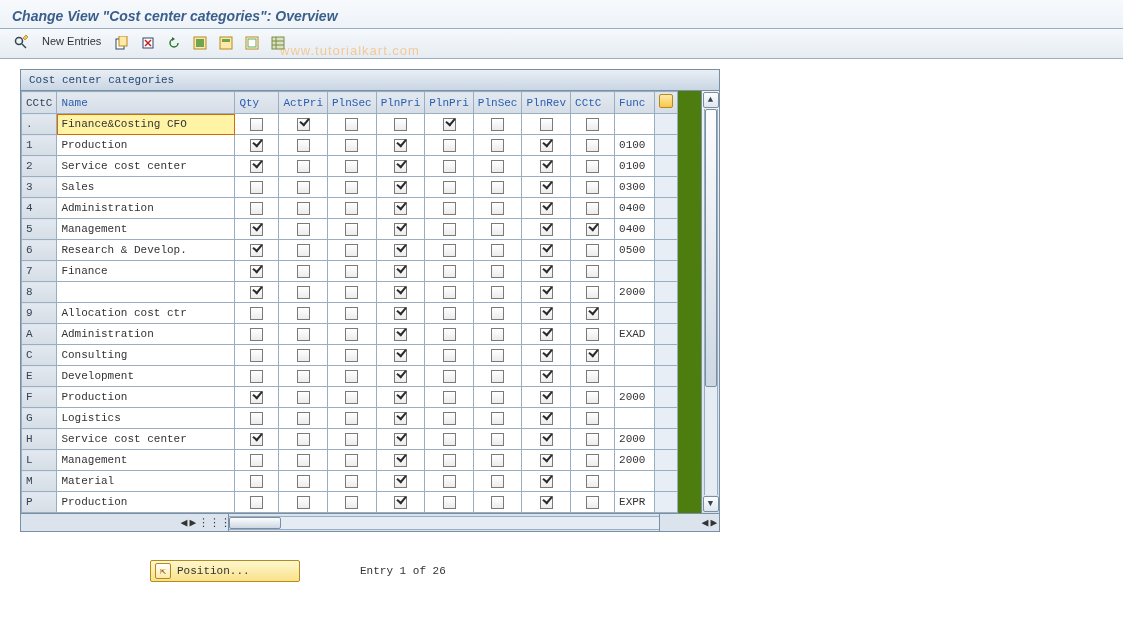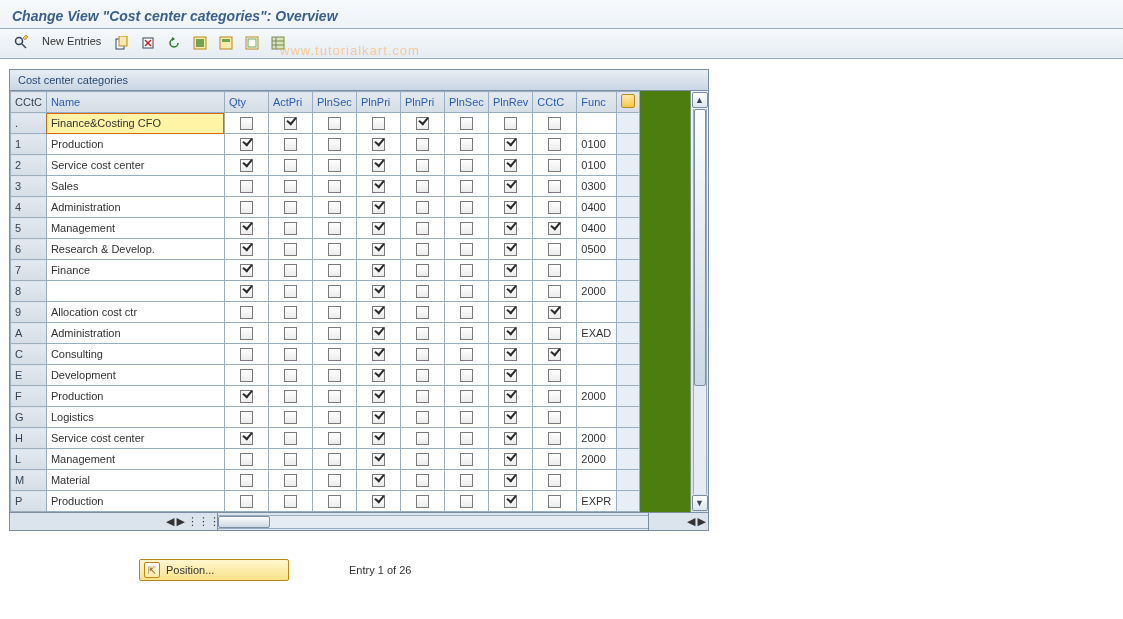--- a/index.html
+++ b/index.html
@@ -69,21 +69,22 @@
     position: absolute;
     left: 280px;
     top: 43px;
     font-size: 13px;
     color: rgba(255,140,0,0.38);
     letter-spacing: 1px;
     pointer-events: none;
   }
 
   .work-area {
-    padding: 10px 9px;
+    padding: 10px 20px;
+    font-family: Liberation Mono, monospace;
   }
   .grid-panel {
     width: 700px;
     border: 1px solid var(--sap-border-dark);
     background: #dbe3ec;
   }
   .grid-title {
     padding: 4px 8px;
     background: linear-gradient(var(--sap-header-grad1), var(--sap-header-grad2));
     border-bottom: 1px solid var(--sap-border-dark);

